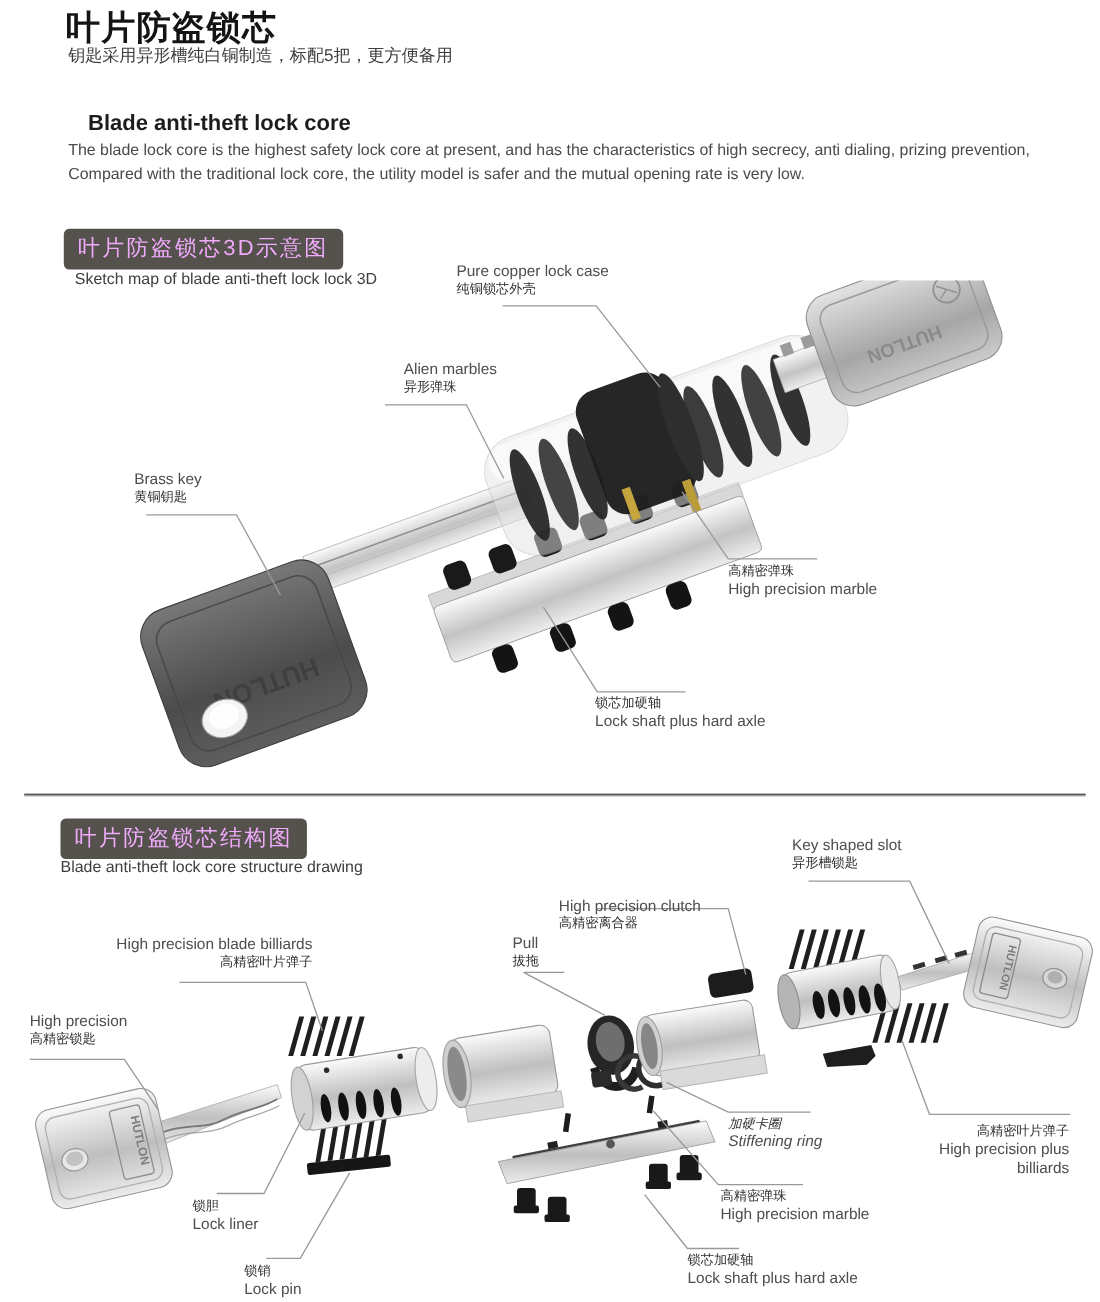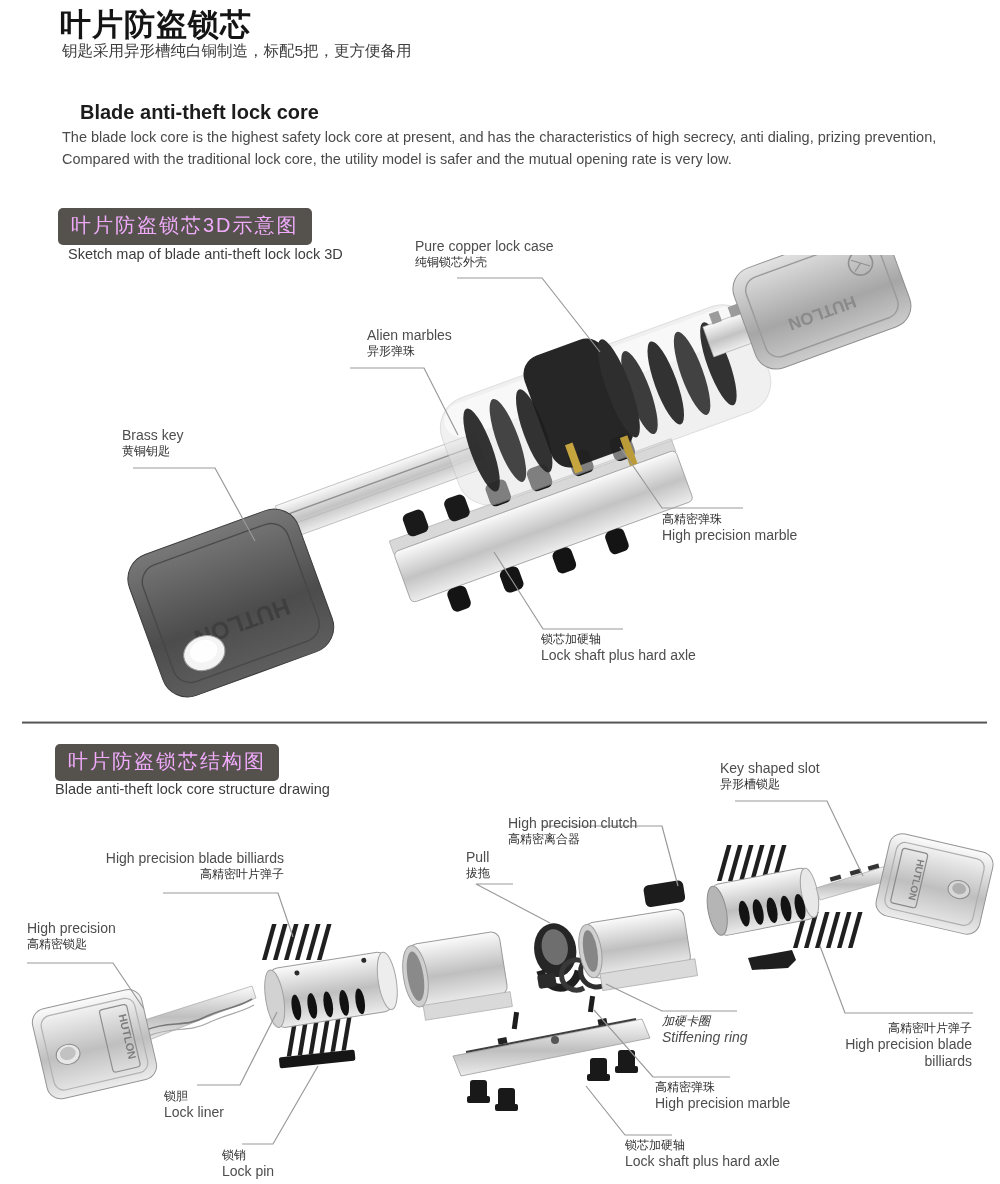--- a/index.html
+++ b/index.html
@@ -315,21 +315,21 @@
   <span class="cn">拔拖</span>
 </div>
 <div class="lbl center" style="left:508px;top:791px;width:155px;margin-top:24px;">
   <span class="en">High precision clutch</span>
   <span class="cn">高精密离合器</span>
 </div>
 <div class="lbl center" style="left:720px;top:760px;width:150px;">
   <span class="en">Key shaped slot</span>
   <span class="cn">异形槽锁匙</span>
 </div>
-<div class="lbl center" style="left:164px;top:1089px;width:80px;">
+<div class="lbl center" style="left:175px;top:1089px;width:80px;">
   <span class="cn">锁胆</span>
   <span class="en">Lock liner</span>
 </div>
 <div class="lbl center" style="left:222px;top:1148px;width:68px;">
   <span class="cn">锁销</span>
   <span class="en">Lock pin</span>
 </div>
 <div class="lbl" style="left:662px;top:1014px;font-style:italic;">
   <span class="cn">加硬卡圈</span>
   <span class="en">Stiffening ring</span>
@@ -337,15 +337,15 @@
 <div class="lbl" style="left:655px;top:1080px;">
   <span class="cn">高精密弹珠</span>
   <span class="en">High precision marble</span>
 </div>
 <div class="lbl" style="left:625px;top:1138px;">
   <span class="cn">锁芯加硬轴</span>
   <span class="en">Lock shaft plus hard axle</span>
 </div>
 <div class="lbl right" style="left:788px;top:1021px;width:184px;">
   <span class="cn">高精密叶片弹子</span>
-  <span class="en">High precision blade</span>
+  <span class="en">High precision plus</span>
   <span class="en">billiards</span>
 </div>
 
 </body></html>

